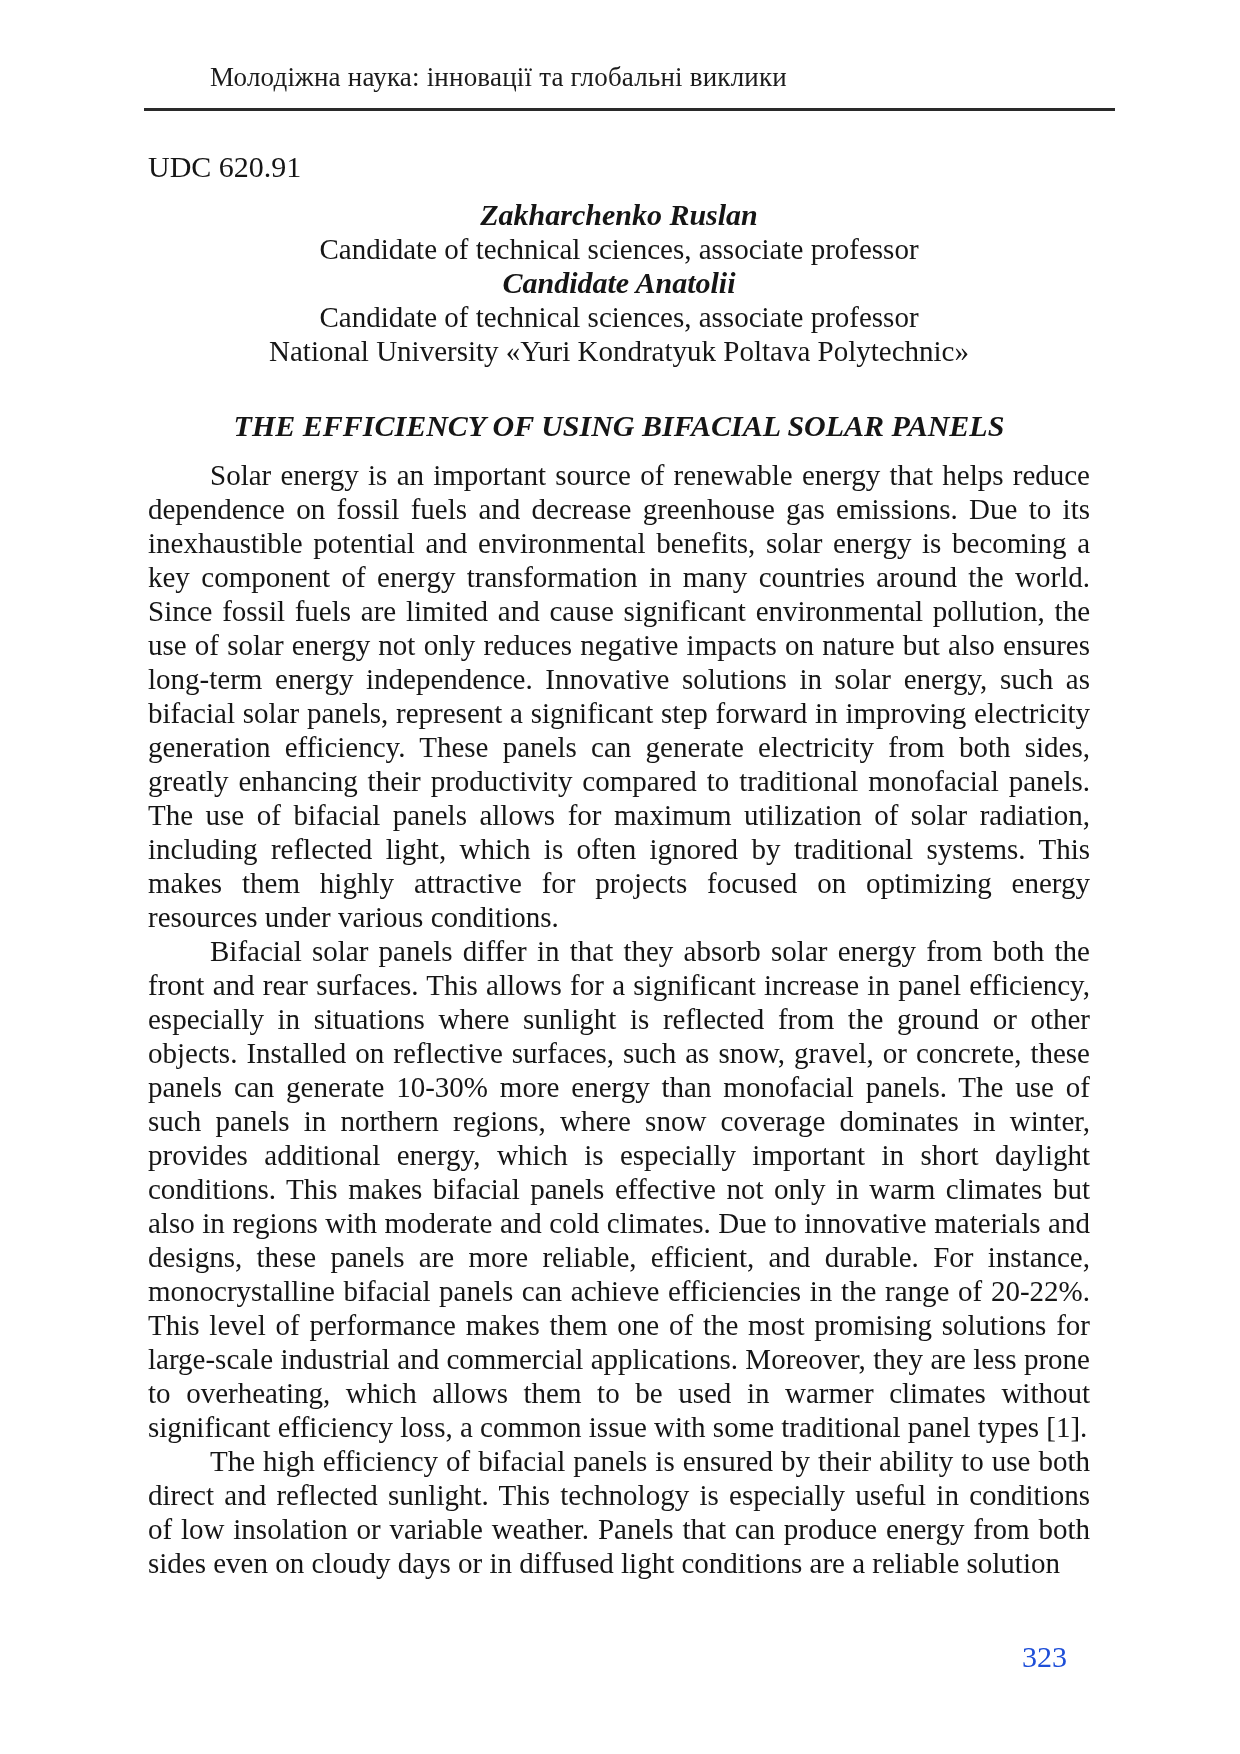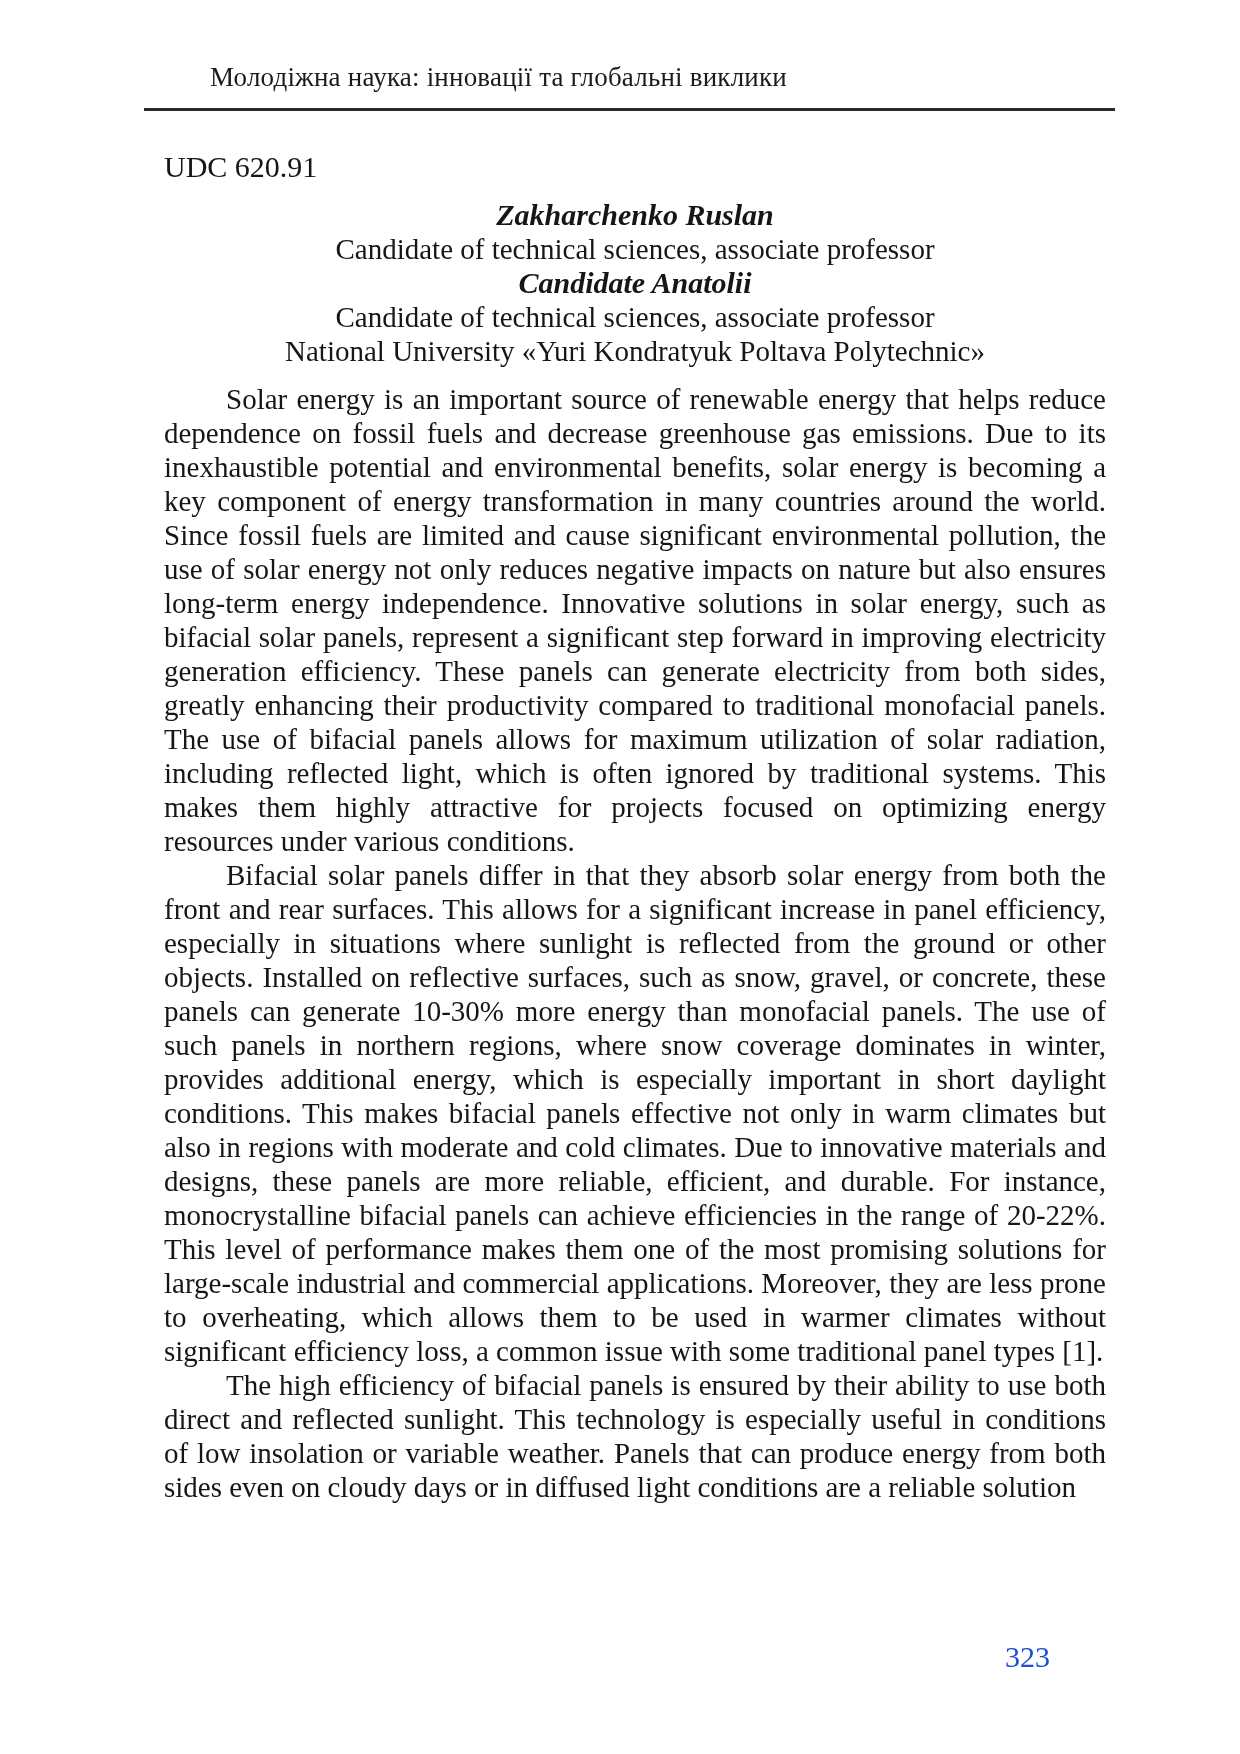--- a/index.html
+++ b/index.html
@@ -8,20 +8,21 @@
     background: #ffffff;
   }
   .page {
     position: relative;
     width: 1200px;
     height: 1754px;
     background: #ffffff;
     color: #161616;
     font-family: "Liberation Serif", "DejaVu Serif", serif;
     overflow: hidden;
+    padding-left: 17px;
   }
   .running-head {
     position: absolute;
     left: 210px;
     top: 62px;
     font-size: 27px;
     letter-spacing: 0.2px;
     white-space: nowrap;
     color: #1b1b1b;
   }
@@ -29,21 +30,21 @@
     position: absolute;
     left: 144px;
     top: 108px;
     width: 971px;
     height: 3px;
     background: #2a2a2a;
     border: none;
   }
   .column {
     position: absolute;
-    left: 164px;
+    left: 148px;
     top: 150px;
     width: 942px;
   }
   .udc {
     font-size: 30px;
     line-height: 34px;
     text-align: left;
   }
   .authors {
     margin-top: 14px;
@@ -96,20 +97,21 @@
     <div class="udc">UDC 620.91</div>
 
     <div class="authors">
       <div class="author-name">Zakharchenko Ruslan</div>
       <div class="author-role">Candidate of technical sciences, associate professor</div>
       <div class="author-name">Candidate Anatolii</div>
       <div class="author-role">Candidate of technical sciences, associate professor</div>
       <div class="affiliation">National University «Yuri Kondratyuk Poltava Polytechnic»</div>
     </div>
 
+    <h1 class="article-title">THE EFFICIENCY OF USING BIFACIAL SOLAR PANELS</h1>
 
     <div class="body-text">
       <p>Solar energy is an important source of renewable energy that helps reduce dependence on fossil fuels and decrease greenhouse gas emissions. Due to its inexhaustible potential and environmental benefits, solar energy is becoming a key component of energy transformation in many countries around the world. Since fossil fuels are limited and cause significant environmental pollution, the use of solar energy not only reduces negative impacts on nature but also ensures long-term energy independence. Innovative solutions in solar energy, such as bifacial solar panels, represent a significant step forward in improving electricity generation efficiency. These panels can generate electricity from both sides, greatly enhancing their productivity compared to traditional monofacial panels. The use of bifacial panels allows for maximum utilization of solar radiation, including reflected light, which is often ignored by traditional systems. This makes them highly attractive for projects focused on optimizing energy resources under various conditions.</p>
       <p>Bifacial solar panels differ in that they absorb solar energy from both the front and rear surfaces. This allows for a significant increase in panel efficiency, especially in situations where sunlight is reflected from the ground or other objects. Installed on reflective surfaces, such as snow, gravel, or concrete, these panels can generate 10-30% more energy than monofacial panels. The use of such panels in northern regions, where snow coverage dominates in winter, provides additional energy, which is especially important in short daylight conditions. This makes bifacial panels effective not only in warm climates but also in regions with moderate and cold climates. Due to innovative materials and designs, these panels are more reliable, efficient, and durable. For instance, monocrystalline bifacial panels can achieve efficiencies in the range of 20-22%. This level of performance makes them one of the most promising solutions for large-scale industrial and commercial applications. Moreover, they are less prone to overheating, which allows them to be used in warmer climates without significant efficiency loss, a common issue with some traditional panel types [1].</p>
       <p>The high efficiency of bifacial panels is ensured by their ability to use both direct and reflected sunlight. This technology is especially useful in conditions of low insolation or variable weather. Panels that can produce energy from both sides even on cloudy days or in diffused light conditions are a reliable solution</p>
     </div>
 
   </div>
 
   <div class="page-number">323</div>

